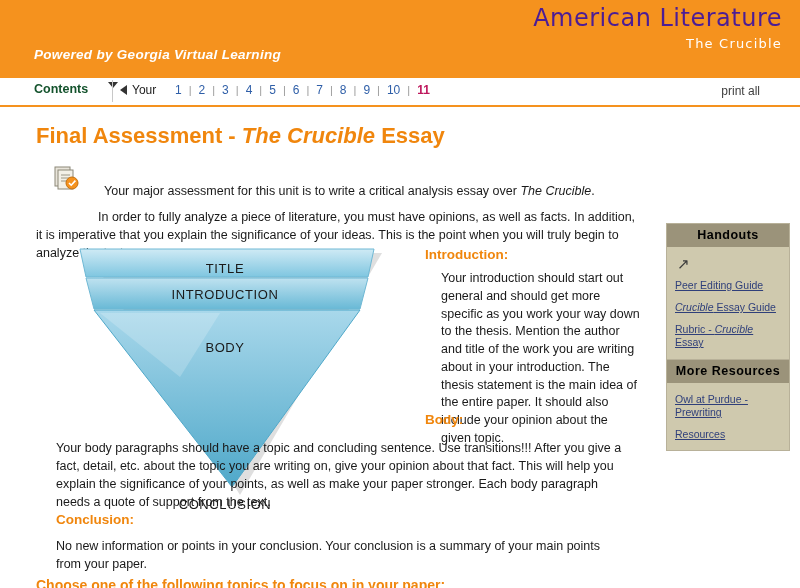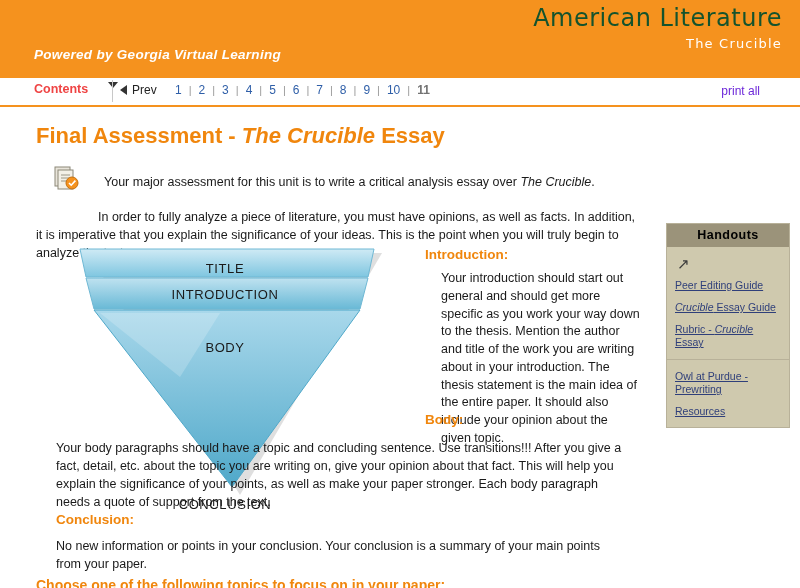--- a/index.html
+++ b/index.html
@@ -19,21 +19,21 @@
     width: 800px;
     height: 78px;
     background: #f5921e;
     overflow: hidden;
   }
   .header-title {
     position: absolute;
     right: 18px;
     top: 4px;
     font-size: 24px;
-    color: #14532d;
+    color: #4c1d95;
     letter-spacing: 0.5px;
     font-family: "DejaVu Sans", sans-serif;
   }
   .header-subtitle {
     position: absolute;
     right: 18px;
     top: 36px;
     font-size: 13px;
     color: #ffffff;
     letter-spacing: 1.2px;
@@ -57,21 +57,21 @@
     height: 29px;
     background: #ffffff;
     border-bottom: 2px solid #f5921e;
   }
   .contents-btn {
     position: absolute;
     left: 34px;
     top: 4px;
     font-size: 12.5px;
     font-weight: bold;
-    color: #ef4444;
+    color: #14532d;
     display: flex;
     gap: 20px;
     cursor: pointer;
   }
   .caret-down {
     width: 0; height: 0;
     border-left: 5px solid transparent;
     border-right: 5px solid transparent;
     border-top: 6px solid #333;
     display: inline-block;
@@ -110,33 +110,33 @@
     align-items: center;
     font-size: 12px;
   }
   .pager .pg {
     color: #2f5fa8;
     text-decoration: none;
     padding: 0 7px;
     cursor: pointer;
   }
   .pager .pg.current {
-    color: #737373;
+    color: #be185d;
     font-weight: bold;
   }
   .pager .sep {
     color: #999;
     font-size: 11px;
   }
   .printall {
     position: absolute;
     right: 40px;
     top: 6px;
     font-size: 12px;
-    color: #6d28d9;
+    color: #404040;
     cursor: pointer;
   }
 
   
   .content {
     position: relative;
     width: 800px;
     height: 507px;
     background: #ffffff;
   }
@@ -159,21 +159,21 @@
   }
 
   .para {
     position: absolute;
     font-size: 12.5px;
     color: #1a1a1a;
     line-height: 1.45;
   }
   .para em { font-style: italic; }
 
-  .p1 { left: 104px; top: 66px; width: 530px; }
+  .p1 { left: 104px; top: 75px; width: 530px; }
   .p2b { left: 36px; top: 101px; width: 600px; }
 
   
   .funnel-wrap {
     position: absolute;
     left: 60px;
     top: 140px;
     width: 330px;
     height: 265px;
   }
@@ -266,21 +266,21 @@
 </div>
 
 <div class="navbar">
   <div class="contents-btn">
     <span>Contents</span>
     <span class="caret-down"></span>
   </div>
   <div class="nav-divider"></div>
   <div class="prev-btn">
     <span class="caret-left"></span>
-    <span>Prev</span>
+    <span>Your</span>
   </div>
   <div class="pager">
     <span class="pg">1</span>
     <span class="sep">|</span>
     <span class="pg">2</span>
     <span class="sep">|</span>
     <span class="pg">3</span>
     <span class="sep">|</span>
     <span class="pg">4</span>
     <span class="sep">|</span>
@@ -373,19 +373,20 @@
     <div class="side-box-head">Handouts</div>
     <div class="side-box-body">
       <span class="arrow-up">↗</span>
       <a class="side-link"><span>Peer Editing Guide</span></a>
       <a class="side-link"><em>Crucible</em><span> Essay Guide</span></a>
       <a class="side-link"><span>Rubric - </span><em>Crucible</em><span> Essay</span></a>
     </div>
   </div>
 
   <div class="side-box" id="resources-box">
+    <div class="side-box-head">More Resources</div>
     <div class="side-box-body">
       <a class="side-link" style="margin-top:4px"><span>Owl at Purdue - Prewriting</span></a>
       <a class="side-link"><span>Resources</span></a>
     </div>
   </div>
 
 </div>
 
 </body></html>

